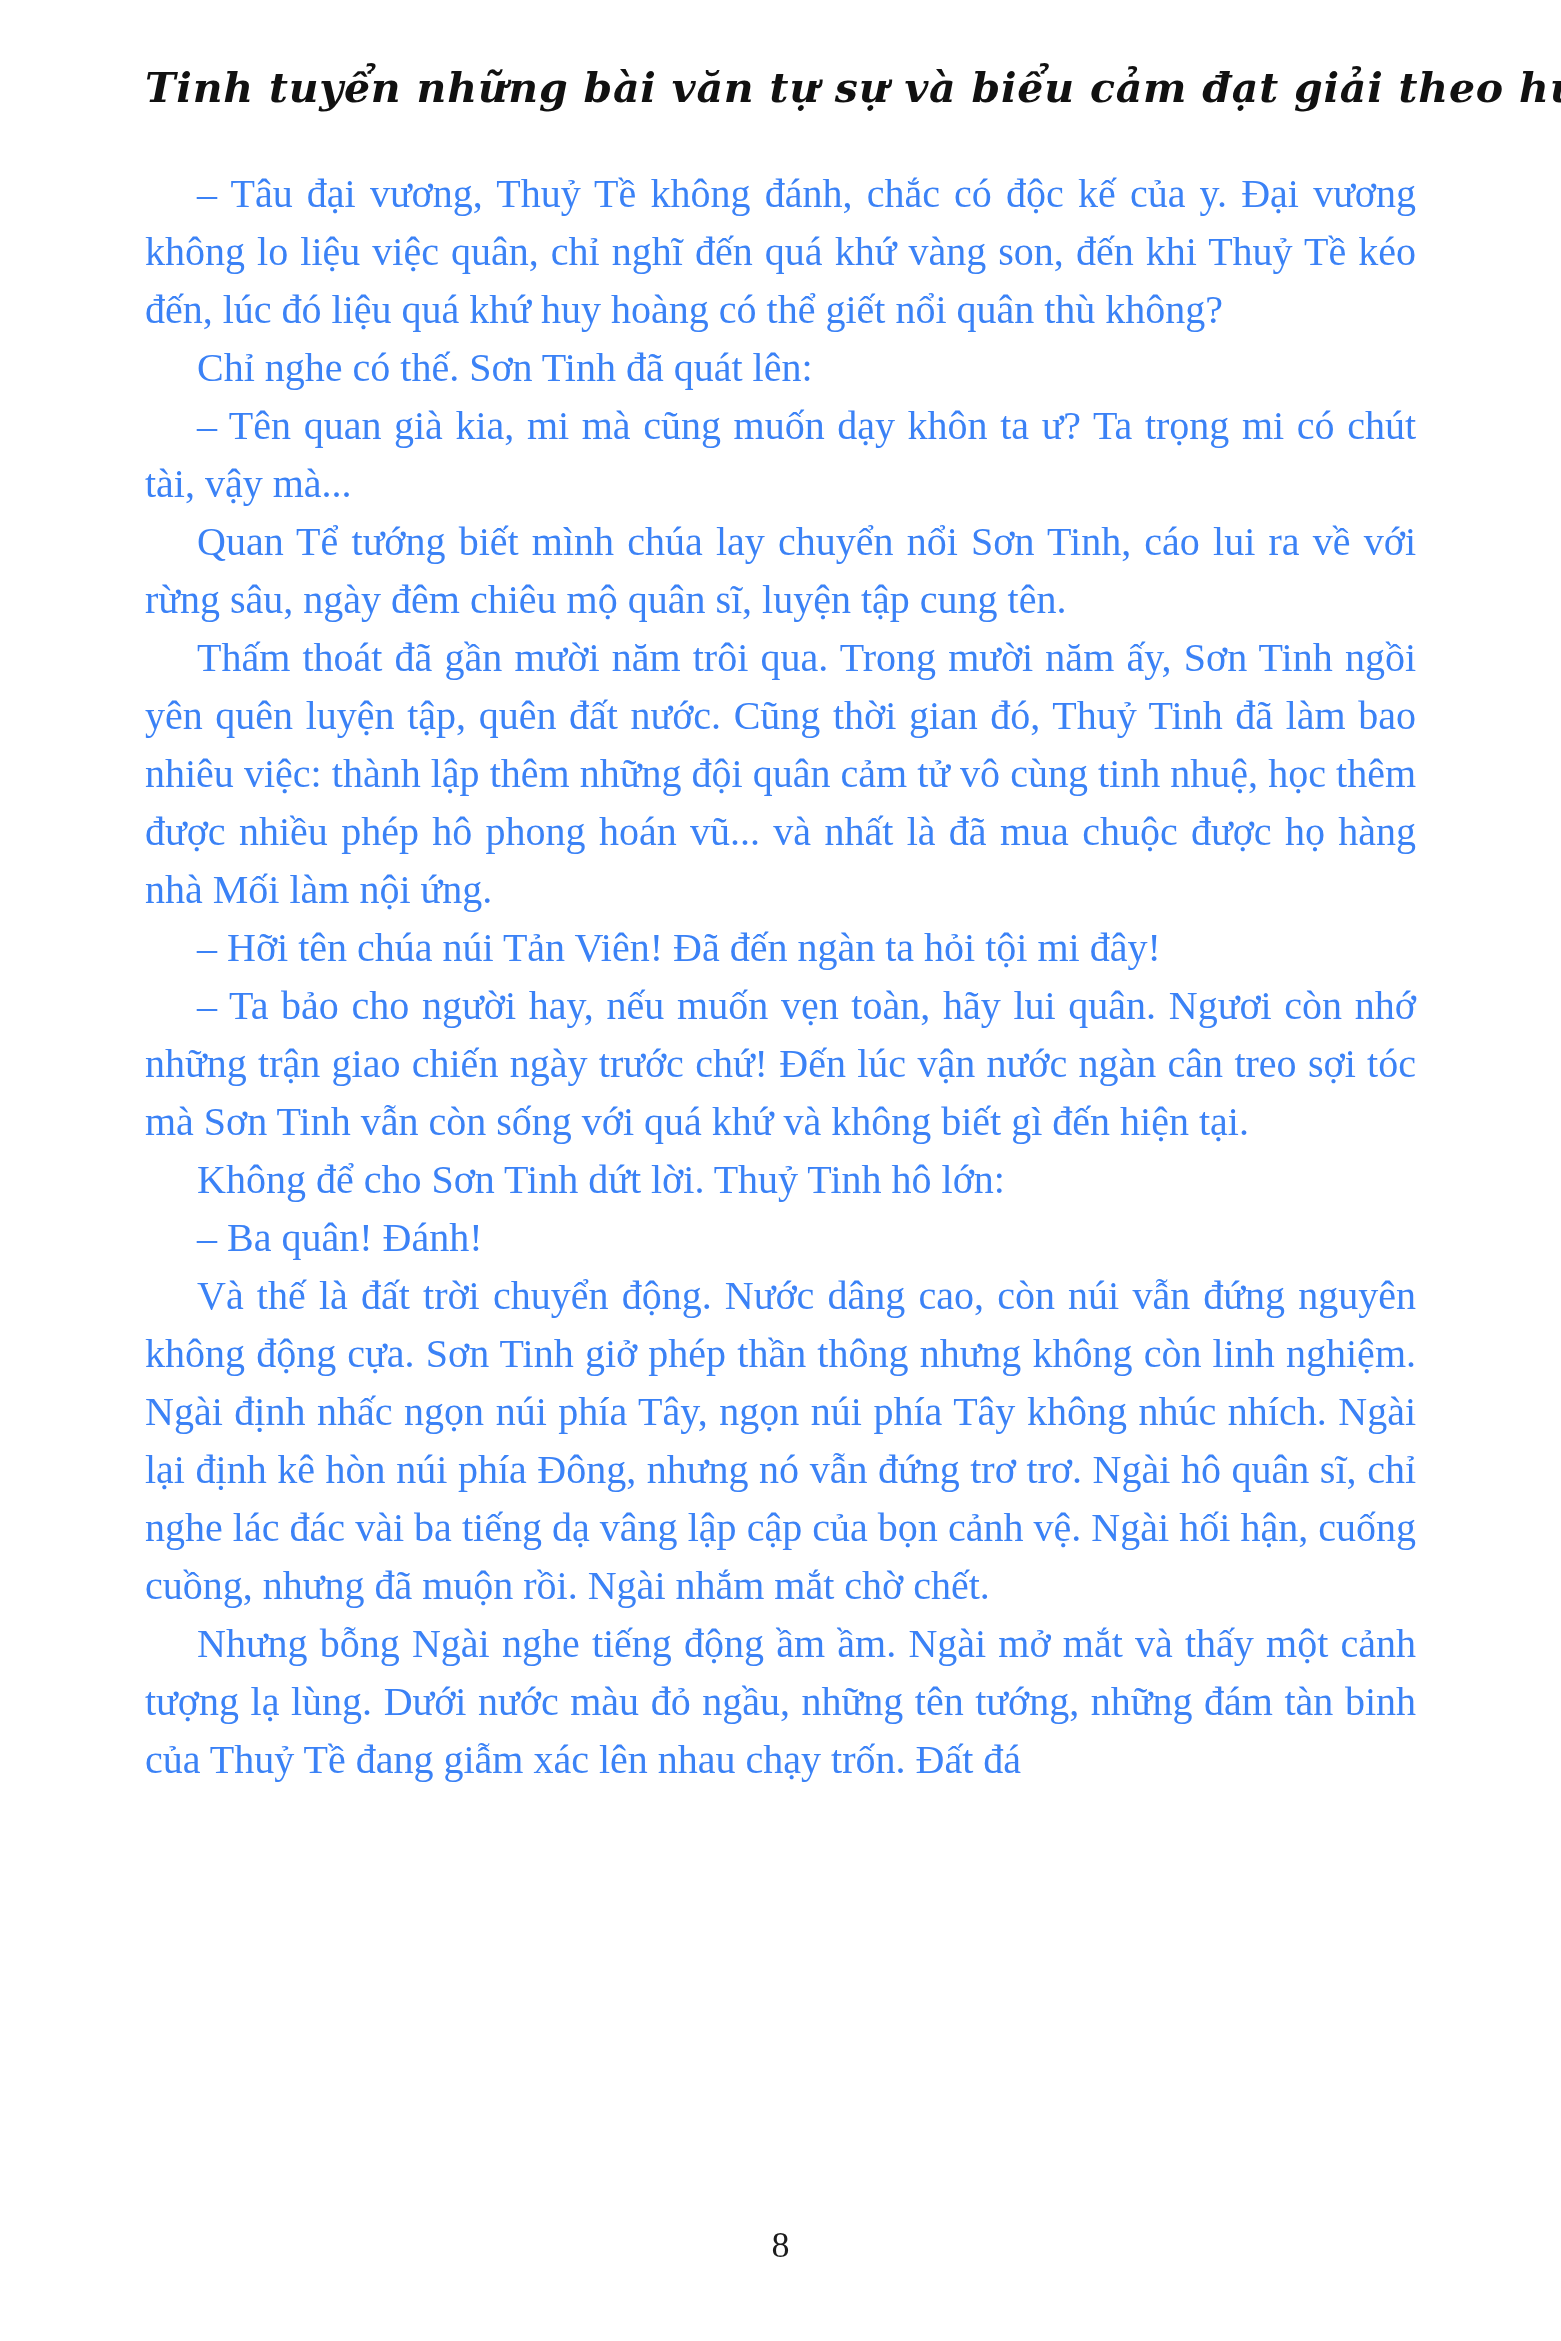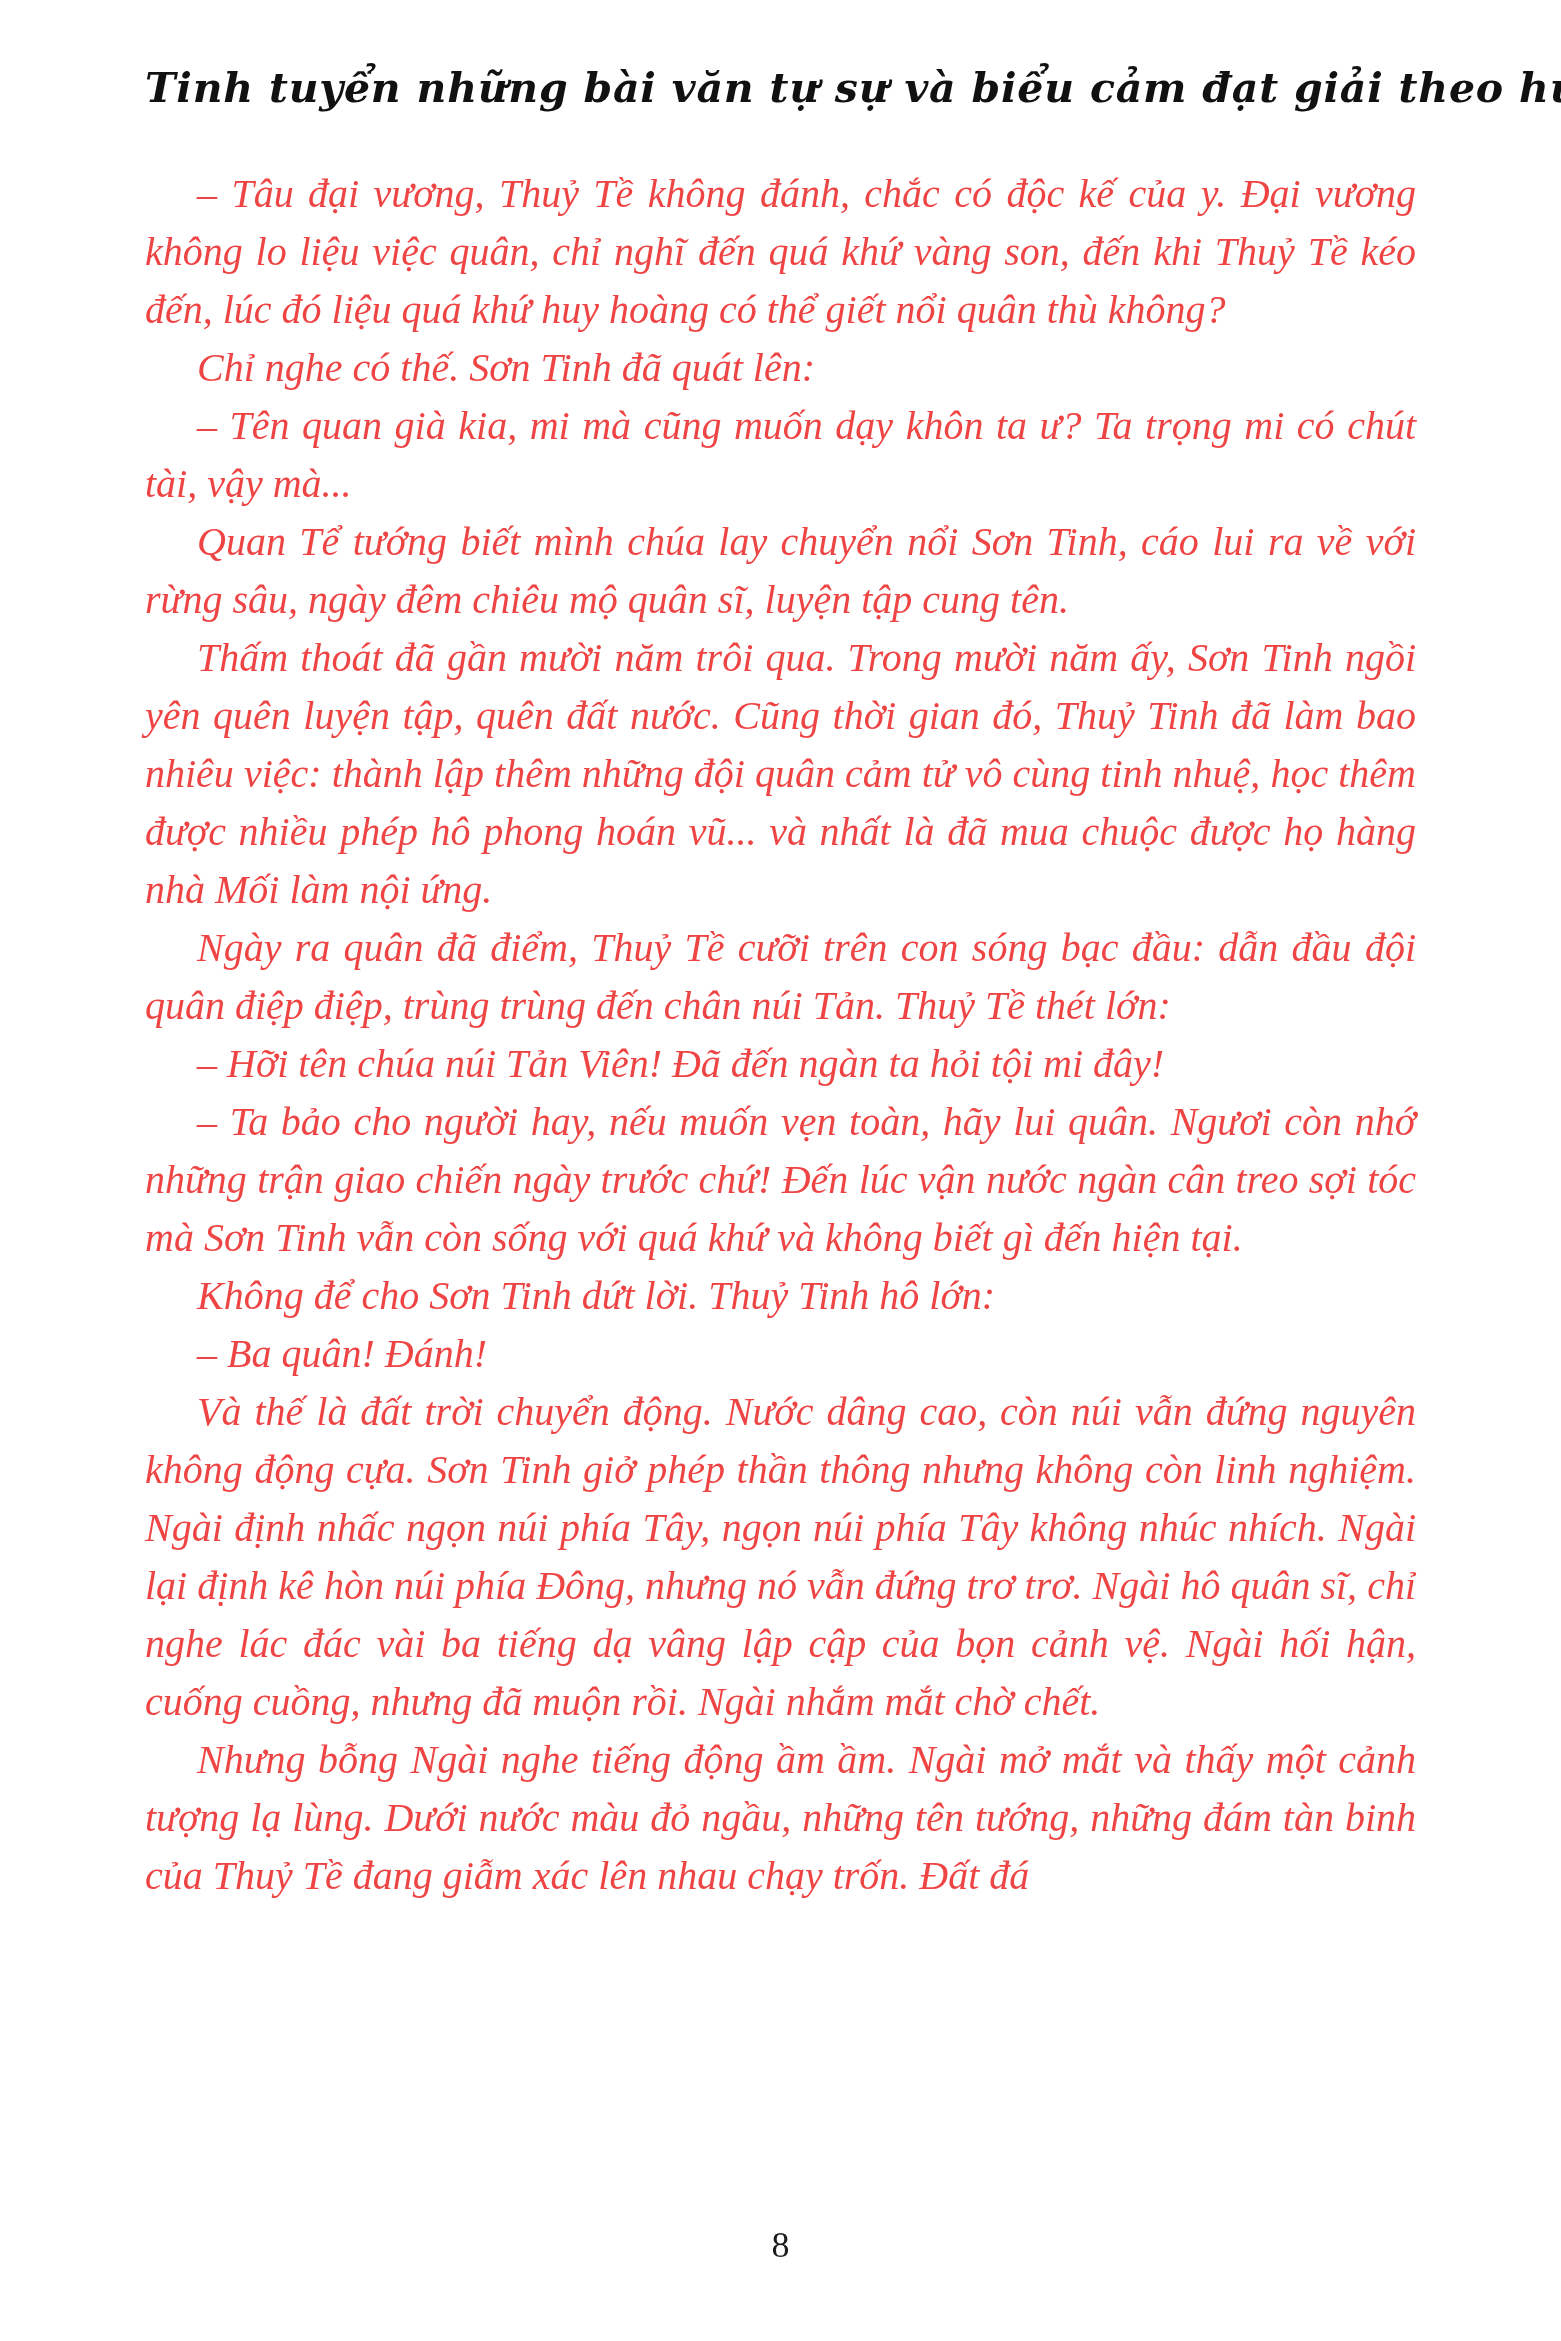--- a/index.html
+++ b/index.html
@@ -28,22 +28,21 @@
     color: #111111;
     margin-bottom: 53px;
     white-space: nowrap;
   }
   .content p {
     margin: 0;
     font-size: 40px;
     line-height: 58px;
     text-align: justify;
     text-indent: 52px;
-    color: #ef4444;
-    font-style: italic;
+    color: #3b82f6;
   }
   .page-number {
     position: absolute;
     left: 0;
     bottom: 76px;
     width: 100%;
     text-align: center;
     font-size: 36px;
     color: #1c1c1c;
   }
@@ -54,21 +53,20 @@
 <div class="page">
 
   <div class="running-header">Tinh tuyển những bài văn tự sự và biểu cảm đạt giải theo hướng mở…</div>
 
   <div class="content">
     <p>– Tâu đại vương, Thuỷ Tề không đánh, chắc có độc kế của y. Đại vương không lo liệu việc quân, chỉ nghĩ đến quá khứ vàng son, đến khi Thuỷ Tề kéo đến, lúc đó liệu quá khứ huy hoàng có thể giết nổi quân thù không?</p>
     <p>Chỉ nghe có thế. Sơn Tinh đã quát lên:</p>
     <p>– Tên quan già kia, mi mà cũng muốn dạy khôn ta ư? Ta trọng mi có chút tài, vậy mà...</p>
     <p>Quan Tể tướng biết mình chúa lay chuyển nổi Sơn Tinh, cáo lui ra về với rừng sâu, ngày đêm chiêu mộ quân sĩ, luyện tập cung tên.</p>
     <p>Thấm thoát đã gần mười năm trôi qua. Trong mười năm ấy, Sơn Tinh ngồi yên quên luyện tập, quên đất nước. Cũng thời gian đó, Thuỷ Tinh đã làm bao nhiêu việc: thành lập thêm những đội quân cảm tử vô cùng tinh nhuệ, học thêm được nhiều phép hô phong hoán vũ... và nhất là đã mua chuộc được họ hàng nhà Mối làm nội ứng.</p>
-    <p>Ngày ra quân đã điểm, Thuỷ Tề cưỡi trên con sóng bạc đầu: dẫn đầu đội quân điệp điệp, trùng trùng đến chân núi Tản. Thuỷ Tề thét lớn:</p>
     <p>– Hỡi tên chúa núi Tản Viên! Đã đến ngàn ta hỏi tội mi đây!</p>
     <p>– Ta bảo cho người hay, nếu muốn vẹn toàn, hãy lui quân. Ngươi còn nhớ những trận giao chiến ngày trước chứ! Đến lúc vận nước ngàn cân treo sợi tóc mà Sơn Tinh vẫn còn sống với quá khứ và không biết gì đến hiện tại.</p>
     <p>Không để cho Sơn Tinh dứt lời. Thuỷ Tinh hô lớn:</p>
     <p>– Ba quân! Đánh!</p>
     <p>Và thế là đất trời chuyển động. Nước dâng cao, còn núi vẫn đứng nguyên không động cựa. Sơn Tinh giở phép thần thông nhưng không còn linh nghiệm. Ngài định nhấc ngọn núi phía Tây, ngọn núi phía Tây không nhúc nhích. Ngài lại định kê hòn núi phía Đông, nhưng nó vẫn đứng trơ trơ. Ngài hô quân sĩ, chỉ nghe lác đác vài ba tiếng dạ vâng lập cập của bọn cảnh vệ. Ngài hối hận, cuống cuồng, nhưng đã muộn rồi. Ngài nhắm mắt chờ chết.</p>
     <p>Nhưng bỗng Ngài nghe tiếng động ầm ầm. Ngài mở mắt và thấy một cảnh tượng lạ lùng. Dưới nước màu đỏ ngầu, những tên tướng, những đám tàn binh của Thuỷ Tề đang giẫm xác lên nhau chạy trốn. Đất đá</p>
   </div>
 
   <div class="page-number">8</div>
 

